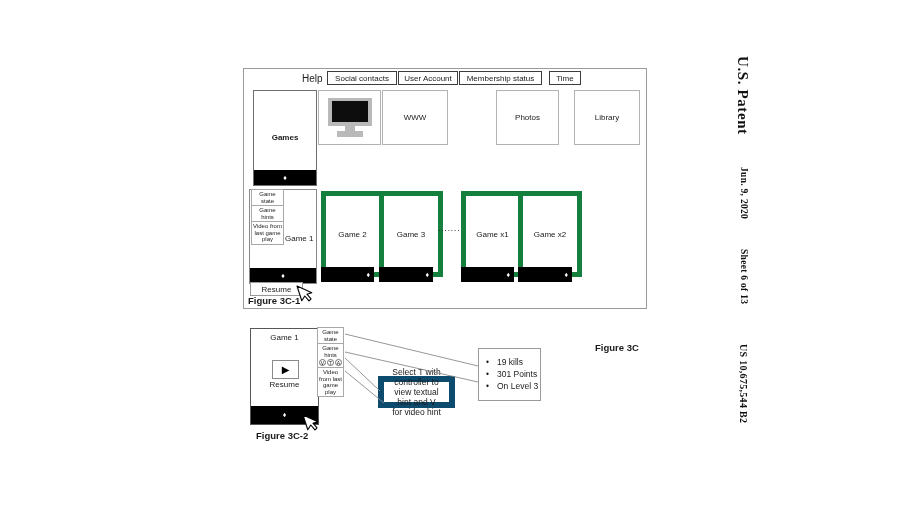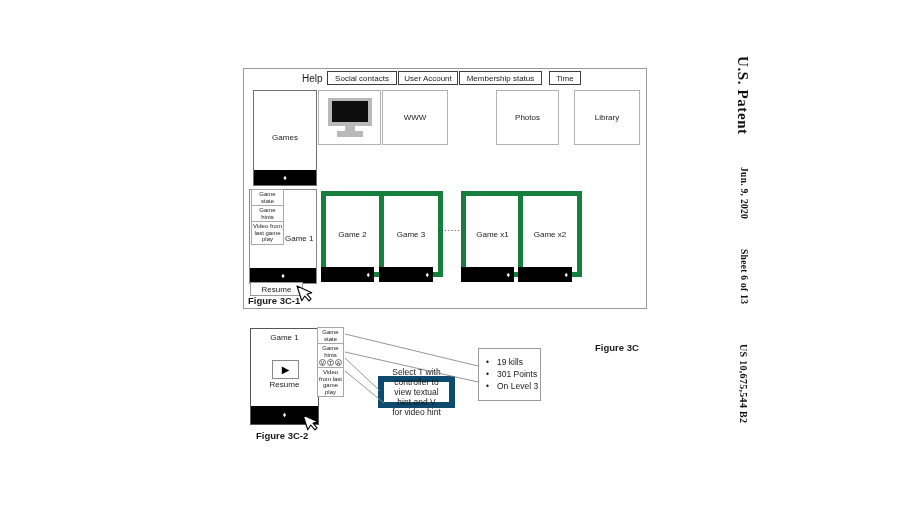--- a/index.html
+++ b/index.html
@@ -20,21 +20,21 @@
   .f1 * { position:absolute; }
   .f1-help { left:58px; top:4px; font-size:10px; }
   .mbtn { top:2px; height:12px; border:1px solid #3d3d3d; background:#fff; font-size:8px;
           display:flex; align-items:center; justify-content:center; white-space:nowrap; }
   .mb0 { left:83px;  width:68px; }
   .mb1 { left:154px; width:58px; }
   .mb2 { left:215px; width:81px; }
   .mb3 { left:305px; width:30px; }
 
   .games-panel { left:9px; top:21px; width:62px; height:94px; border:1px solid #6e6e6e; background:#fff; }
-  .gp-label { left:0; right:0; top:42px; text-align:center; font-size:8px; }
+  .gp-label { left:0; right:0; top:42px; text-align:center; font-size:8px;font-weight:bold; }
   .bar { left:0; right:0; bottom:0; height:15px; background:#000; color:#fff;
          text-align:center; font-size:7px; line-height:15px; }
 
   .media-box { top:21px; height:53px; border:1px solid #b2b2b2; background:#fff; font-size:8px;
                display:flex; align-items:center; justify-content:center; }
   .tvbox { left:74px;  width:61px; }
   .med0  { left:138px; width:64px; }
   .med1  { left:203px; width:64px; }
   .med2  { left:252px; width:61px; }
   .med3  { left:330px; width:64px; }

